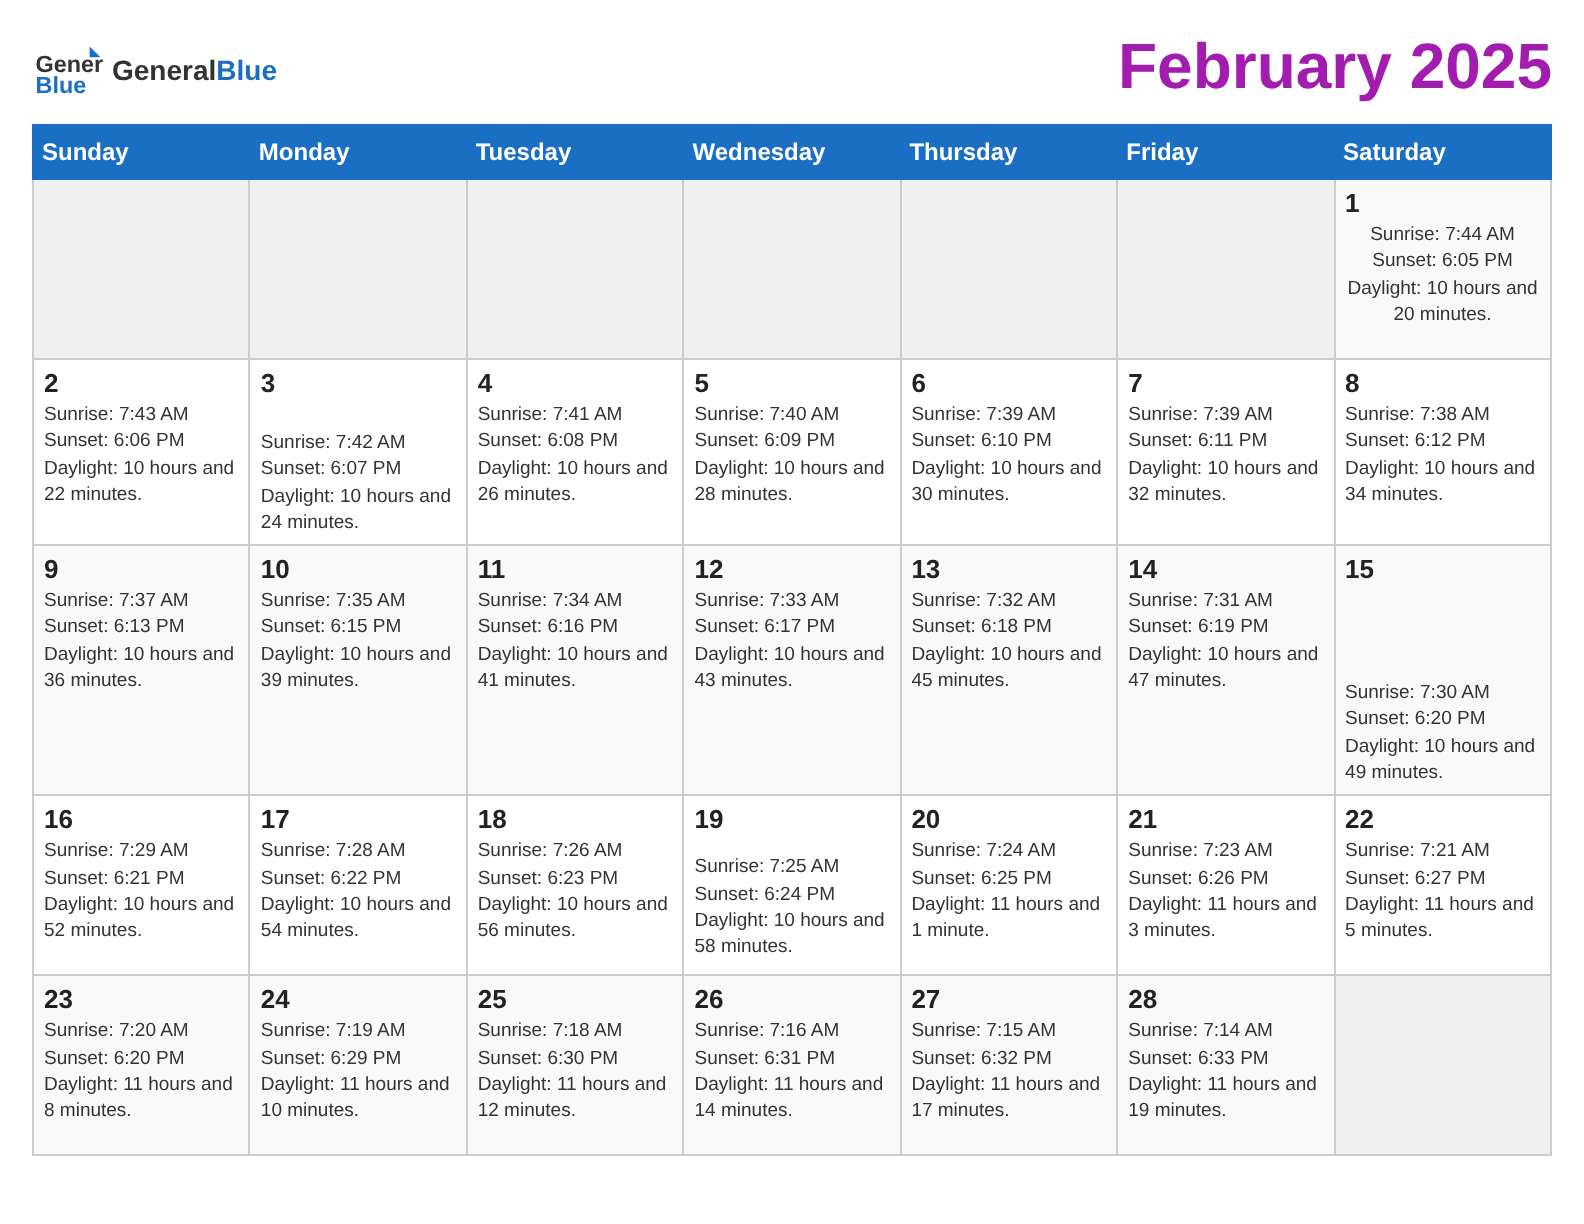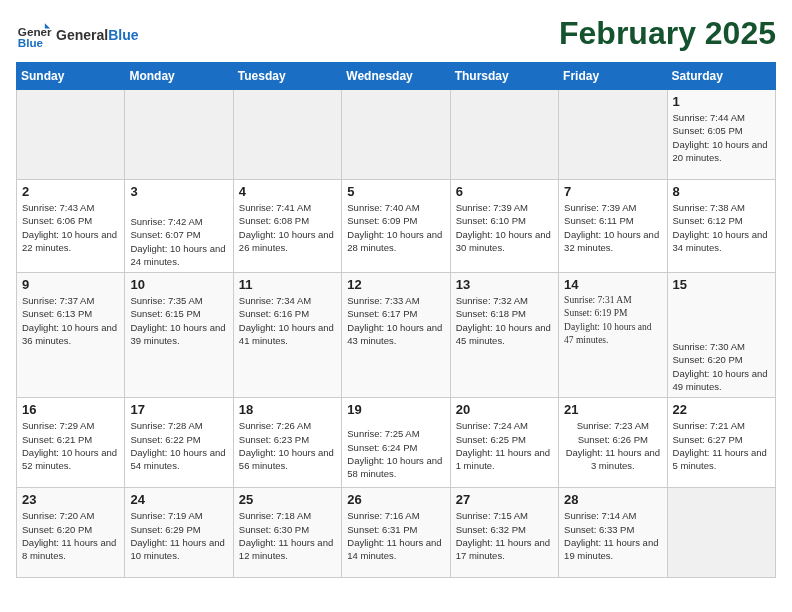--- a/index.html
+++ b/index.html
@@ -27,21 +27,21 @@
       width: 36px;
       height: 36px;
       margin-right: 4px;
     }
     .title-block {
       text-align: right;
     }
     .title-block h1 {
       font-size: 32px;
       font-weight: bold;
-      color: #14532d;
+      color: #a21caf;
       line-height: 1.1;
     }
     .title-block h2 {
       font-size: 16px;
       font-weight: normal;
       color: #444;
     }
     table {
       width: 100%;
       border-collapse: collapse;
@@ -119,21 +119,21 @@
   <tbody id="calendar-body">
   <tr>
         <td class="empty-cell"></td>
         <td class="empty-cell"></td>
         <td class="empty-cell"></td>
         <td class="empty-cell"></td>
         <td class="empty-cell"></td>
         <td class="empty-cell"></td>
         <td>
           <span class="day-num">1</span>
-          <div class="day-info" style="white-space: pre-line;">Sunrise: 7:44 AM
+          <div class="day-info" style="white-space: pre-line; text-align: center;">Sunrise: 7:44 AM
 Sunset: 6:05 PM
 Daylight: 10 hours and 20 minutes.</div>
         </td>
       </tr>
       <tr>
         <td>
           <span class="day-num">2</span>
           <div class="day-info" style="white-space: pre-line;">Sunrise: 7:43 AM
 Sunset: 6:06 PM
 Daylight: 10 hours and 22 minutes.</div>
@@ -201,21 +201,21 @@
 Daylight: 10 hours and 43 minutes.</div>
         </td>
         <td>
           <span class="day-num">13</span>
           <div class="day-info" style="white-space: pre-line;">Sunrise: 7:32 AM
 Sunset: 6:18 PM
 Daylight: 10 hours and 45 minutes.</div>
         </td>
         <td>
           <span class="day-num">14</span>
-          <div class="day-info" style="white-space: pre-line; font-family: Liberation Serif, serif;">Sunrise: 7:31 AM
+          <div class="day-info" style="white-space: pre-line;">Sunrise: 7:31 AM
 Sunset: 6:19 PM
 Daylight: 10 hours and 47 minutes.</div>
         </td>
         <td>
           <span class="day-num">15</span>
           <div class="day-info" style="white-space: pre-line; margin-top: 48px;">Sunrise: 7:30 AM
 Sunset: 6:20 PM
 Daylight: 10 hours and 49 minutes.</div>
         </td>
       </tr>
@@ -245,21 +245,21 @@
 Daylight: 10 hours and 58 minutes.</div>
         </td>
         <td>
           <span class="day-num">20</span>
           <div class="day-info" style="white-space: pre-line;">Sunrise: 7:24 AM
 Sunset: 6:25 PM
 Daylight: 11 hours and 1 minute.</div>
         </td>
         <td>
           <span class="day-num">21</span>
-          <div class="day-info" style="white-space: pre-line; text-align: center;">Sunrise: 7:23 AM
+          <div class="day-info" style="white-space: pre-line;">Sunrise: 7:23 AM
 Sunset: 6:26 PM
 Daylight: 11 hours and 3 minutes.</div>
         </td>
         <td>
           <span class="day-num">22</span>
           <div class="day-info" style="white-space: pre-line;">Sunrise: 7:21 AM
 Sunset: 6:27 PM
 Daylight: 11 hours and 5 minutes.</div>
         </td>
       </tr>

